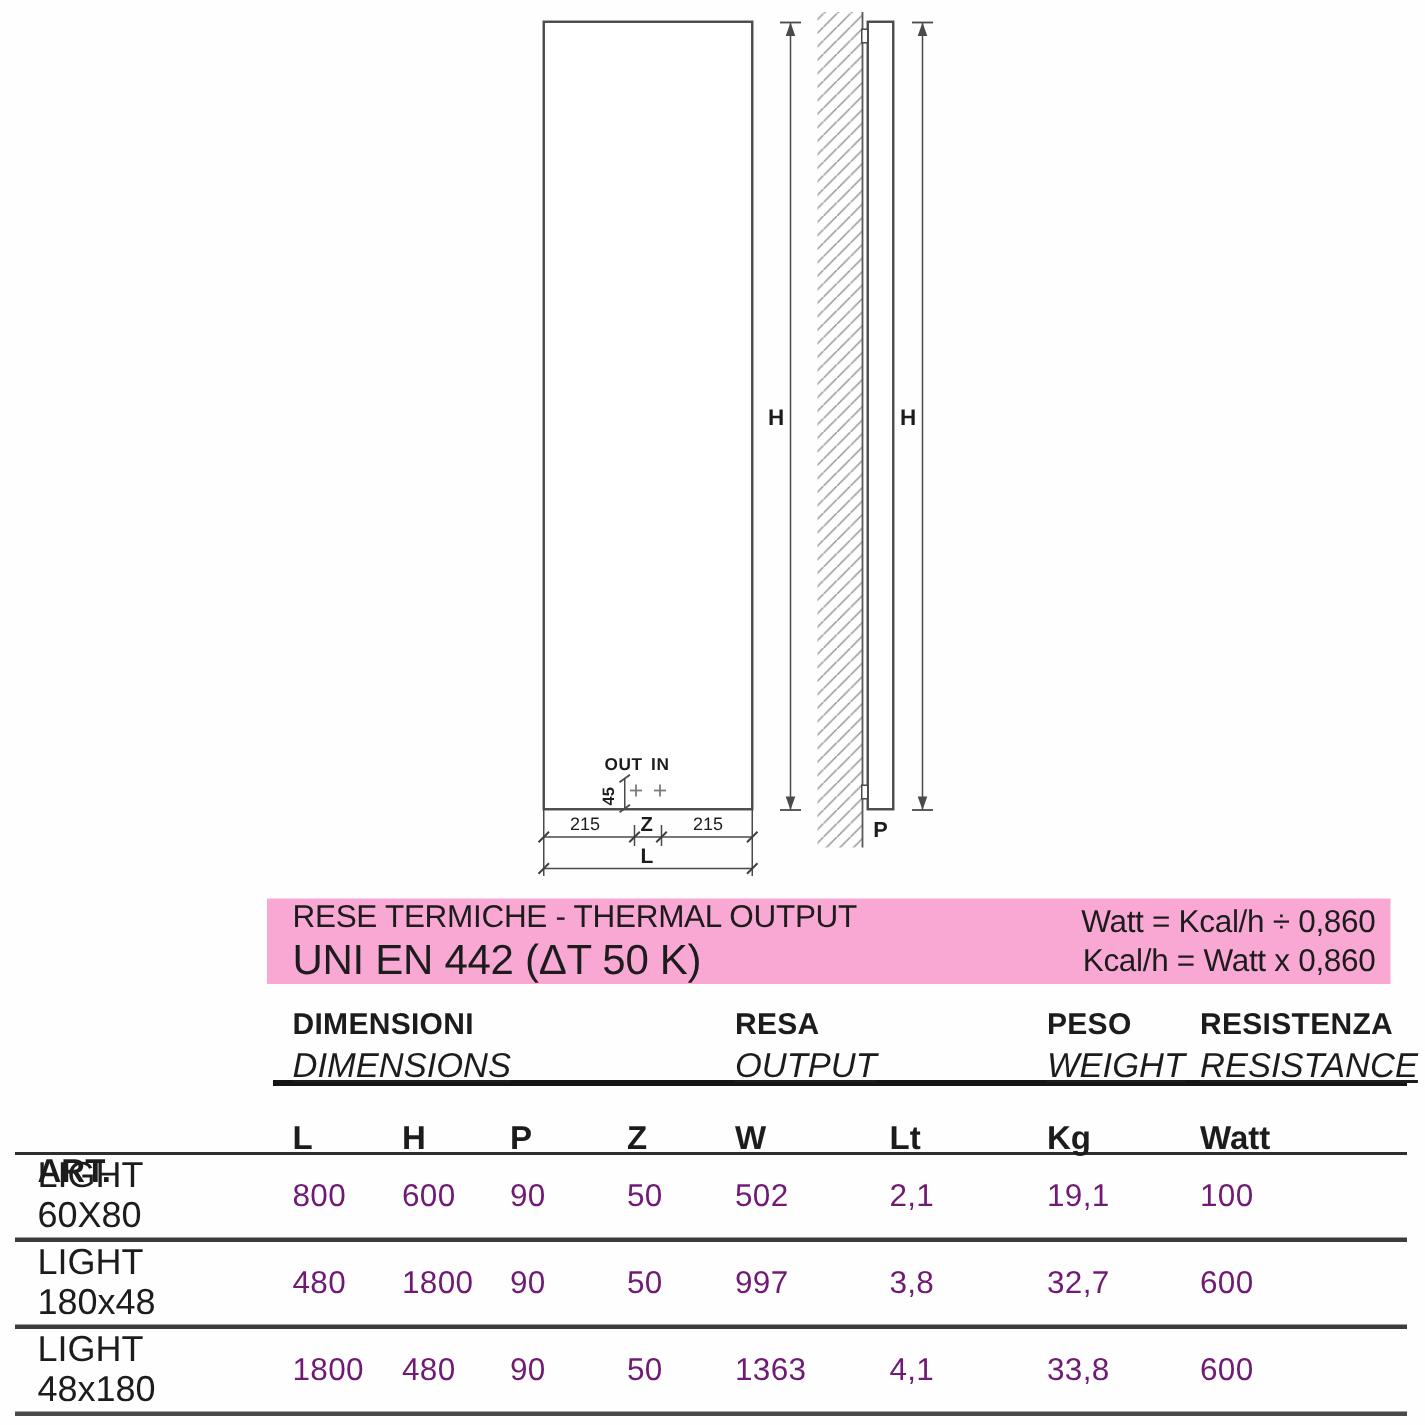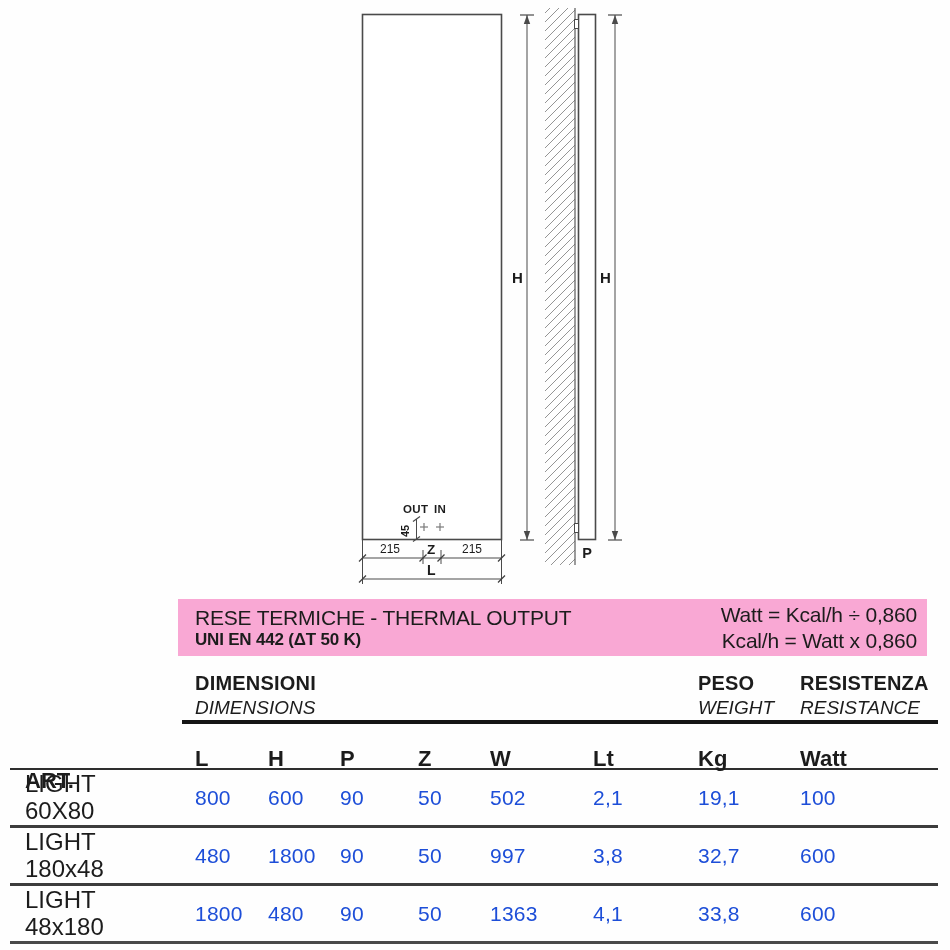--- a/index.html
+++ b/index.html
@@ -13,44 +13,44 @@
   .drawing { position:absolute; left:0; top:0; }
   .dwg-label { font-family:"Liberation Sans", sans-serif; fill:#1c1c1c; }
 
   
   .tan-bar {
     position:absolute; left:178px; top:599px; width:749px; height:57px;
     background:#f9a8d4; display:flex; justify-content:space-between; align-items:center;
     padding:0 10px 0 17px;
   }
   .tan-title .line1 { font-size:21px; font-weight:500; letter-spacing:-0.2px; }
-  .tan-title .line2 { font-size:17px; font-weight:700; letter-spacing:-0.2px; }
+  .tan-title .line2 { font-size:28px; font-weight:400; letter-spacing:-0.2px; }
   .tan-formulas { text-align:right; font-size:21px; line-height:1.22; letter-spacing:-0.2px; }
 
   
   .spec-table { position:absolute; left:10px; top:662px; width:928px; }
   .trow {
     display:grid;
     grid-template-columns:185px 73px 72px 78px 72px 103px 105px 102px 1fr;
     align-items:center;
   }
   .group-row { height:58px; align-items:start; padding-top:10px; }
   .group-cell { white-space:nowrap; }
   .g-dim { grid-column:2 / 6; }
   .g-resa { grid-column:6; } .g-cap { grid-column:7; } .g-peso { grid-column:8; } .g-res { grid-column:9; }
   .group-cell .it { font-size:20px; font-weight:700; letter-spacing:0.2px; }
-  .group-cell .en { font-size:19px; font-style:italic; font-weight:400; margin-top:2px; }
+  .group-cell .en { font-size:23px; font-style:italic; font-weight:400; margin-top:2px;text-decoration:underline; }
   .rule-thick { height:4px; background:#151515; margin-left:172px; }
   .head-row { height:44px; }
   .head-cell { font-size:22px; font-weight:700; }
   .art-head { padding-left:15px;margin-top:44px; }
   .rule-mid { height:2px; background:#2e2e2e; }
   .data-row { height:55px; }
   .art-cell { padding-left:15px; font-size:24px; font-weight:400; line-height:1.12; }
-  .val-cell { font-size:21px; letter-spacing:0.2px; color:#1d4ed8; }
+  .val-cell { font-size:21px; letter-spacing:0.2px; color:#701a75; }
   .rule-row { height:3px; background:#3c3c3c; }
   .rule-bottom { height:3px; background:#4a4a4a; }
 </style>
 </head>
 <body>
 
 <div class="page">
 
   <svg class="drawing" width="950" height="598" viewBox="0 0 950 598">
     <defs>
@@ -138,20 +138,24 @@
       <div>Kcal/h = Watt x 0,860</div>
     </div>
   </div>
 
   <div class="spec-table">
 
     <div class="trow group-row">
       <div class="group-cell g-dim">
         <div class="it">DIMENSIONI</div>
         <div class="en">DIMENSIONS</div>
+      </div>
+      <div class="group-cell g-resa">
+        <div class="it">RESA</div>
+        <div class="en">OUTPUT</div>
       </div>
       <div class="group-cell g-peso">
         <div class="it">PESO</div>
         <div class="en">WEIGHT</div>
       </div>
       <div class="group-cell g-res">
         <div class="it">RESISTENZA</div>
         <div class="en">RESISTANCE</div>
       </div>
     </div>

